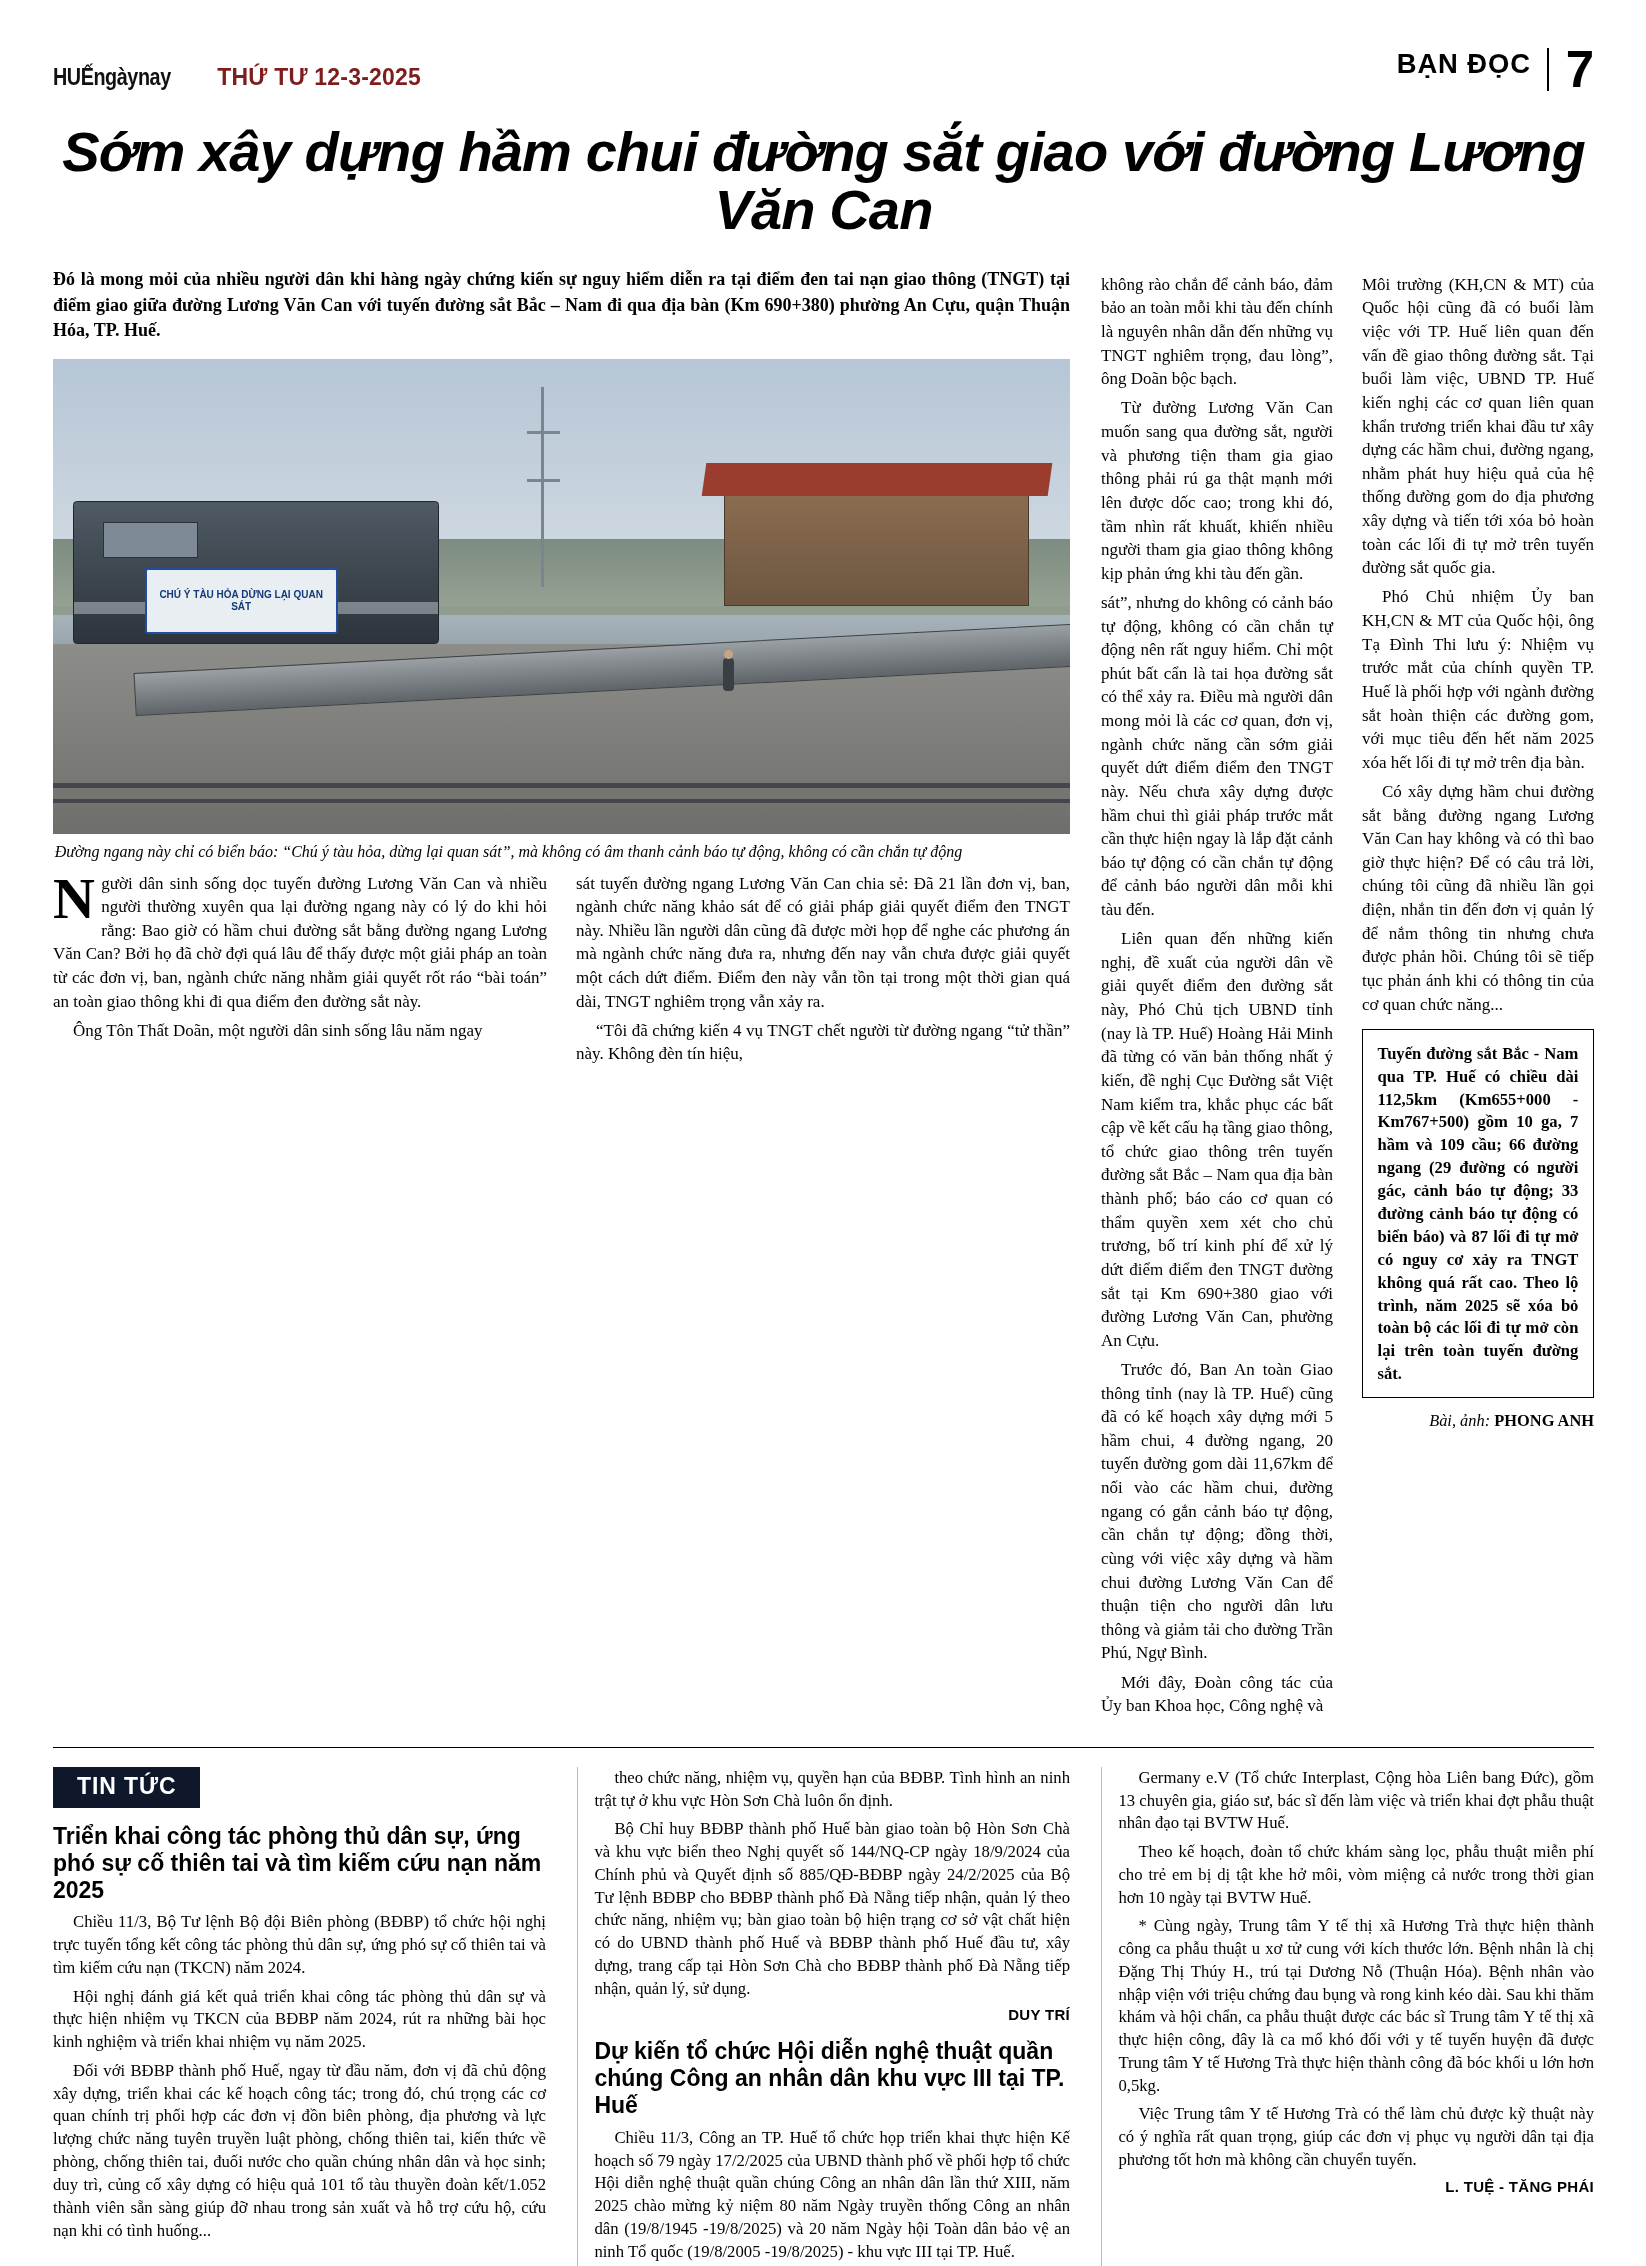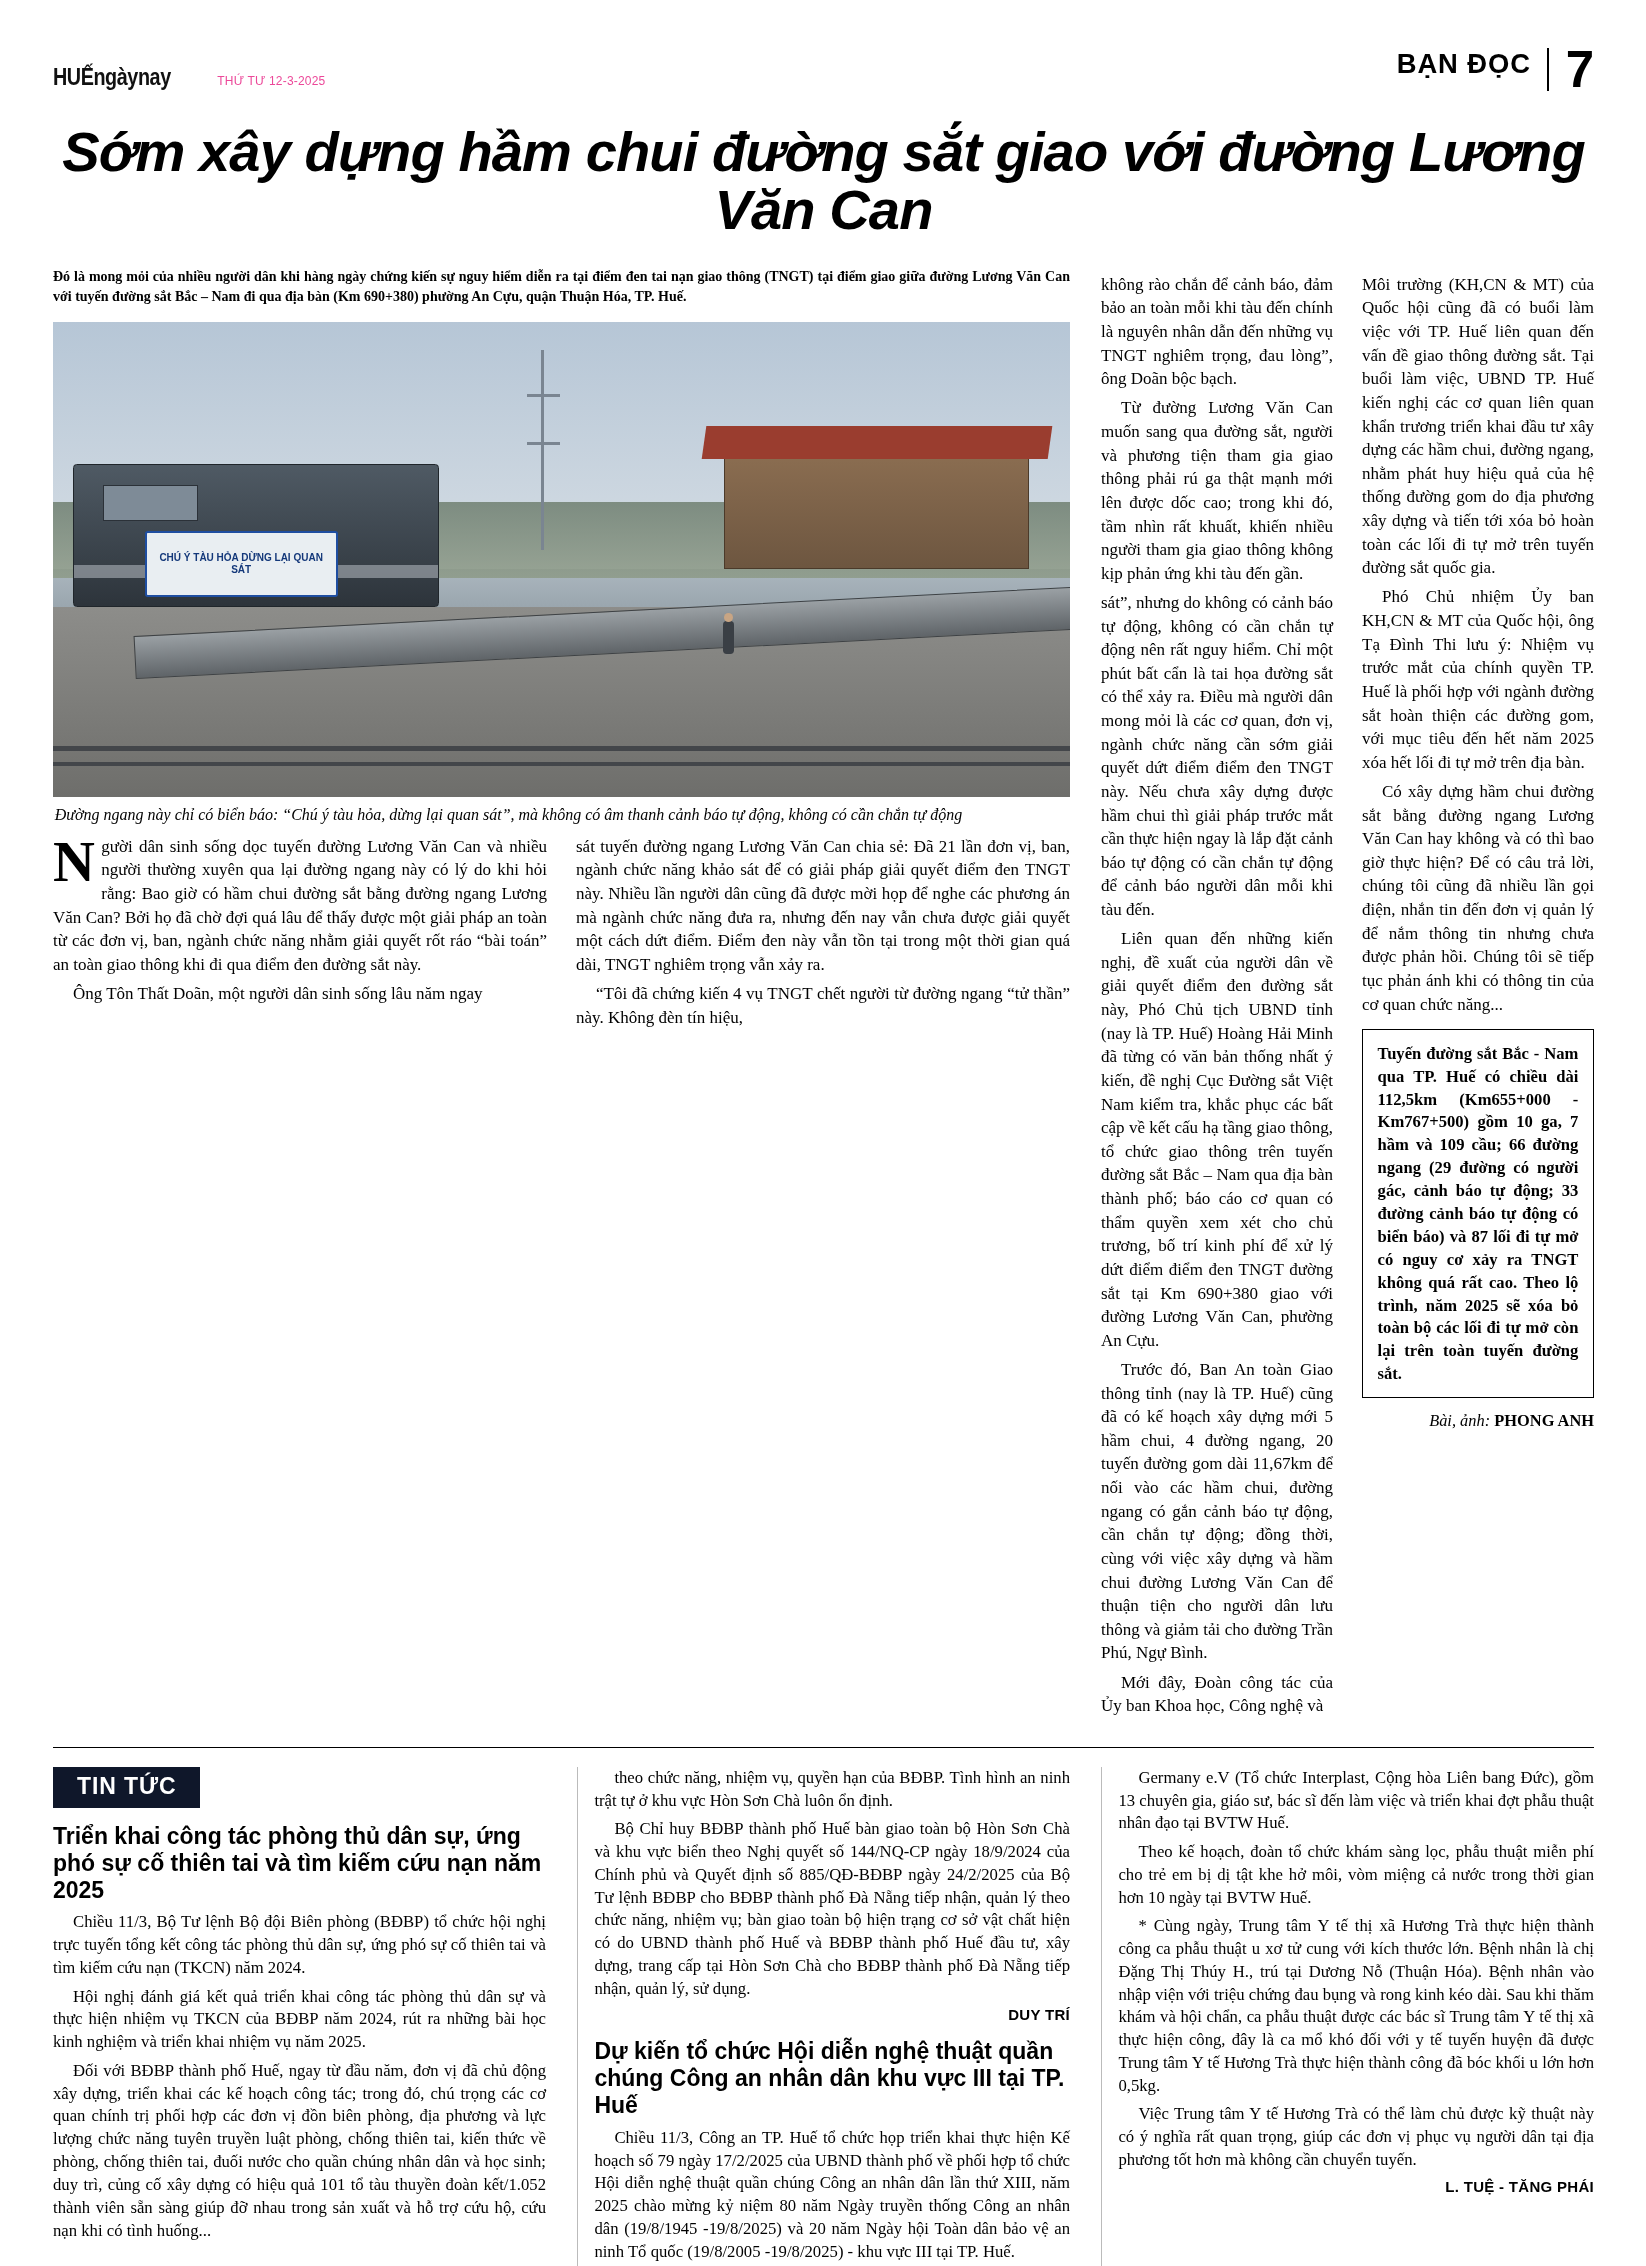--- a/index.html
+++ b/index.html
@@ -31,23 +31,23 @@
     font-family: "Liberation Sans", sans-serif;
     font-weight: bold;
     font-size: 23px;
     letter-spacing: -0.5px;
     transform: scaleX(0.86);
     transform-origin: left bottom;
     color: #111;
   }
   .issue-date {
     font-family: "Liberation Sans", sans-serif;
-    font-size: 12px;
-    font-weight: normal;
-    color: #ec4899;
+    font-size: 23px;
+    font-weight: bold;
+    color: #7f1d1d;
     letter-spacing: 0.2px;
   }
   .masthead-right { display: flex; gap: 16.4px; }
   .section-name {
     font-family: "Liberation Sans", sans-serif;
     font-weight: bold;
     font-size: 27.4px;
     letter-spacing: 0.9px;
   }
   .page-number {
@@ -74,21 +74,21 @@
 
   
   .article {
     display: grid;
     grid-template-columns: 1fr 1fr 1fr;
     column-gap: 31px;
     align-items: start;
   }
   .lede {
     font-weight: bold;
-    font-size: 14px;
+    font-size: 18px;
     line-height: 1.42;
     text-align: justify;
     margin: 0 0 14.6px 0;
   }
   .figure { margin: 0 0 9.1px 0; }
   .photo {
     width: 100%;
     height: 475px;
     position: relative;
     overflow: hidden;

